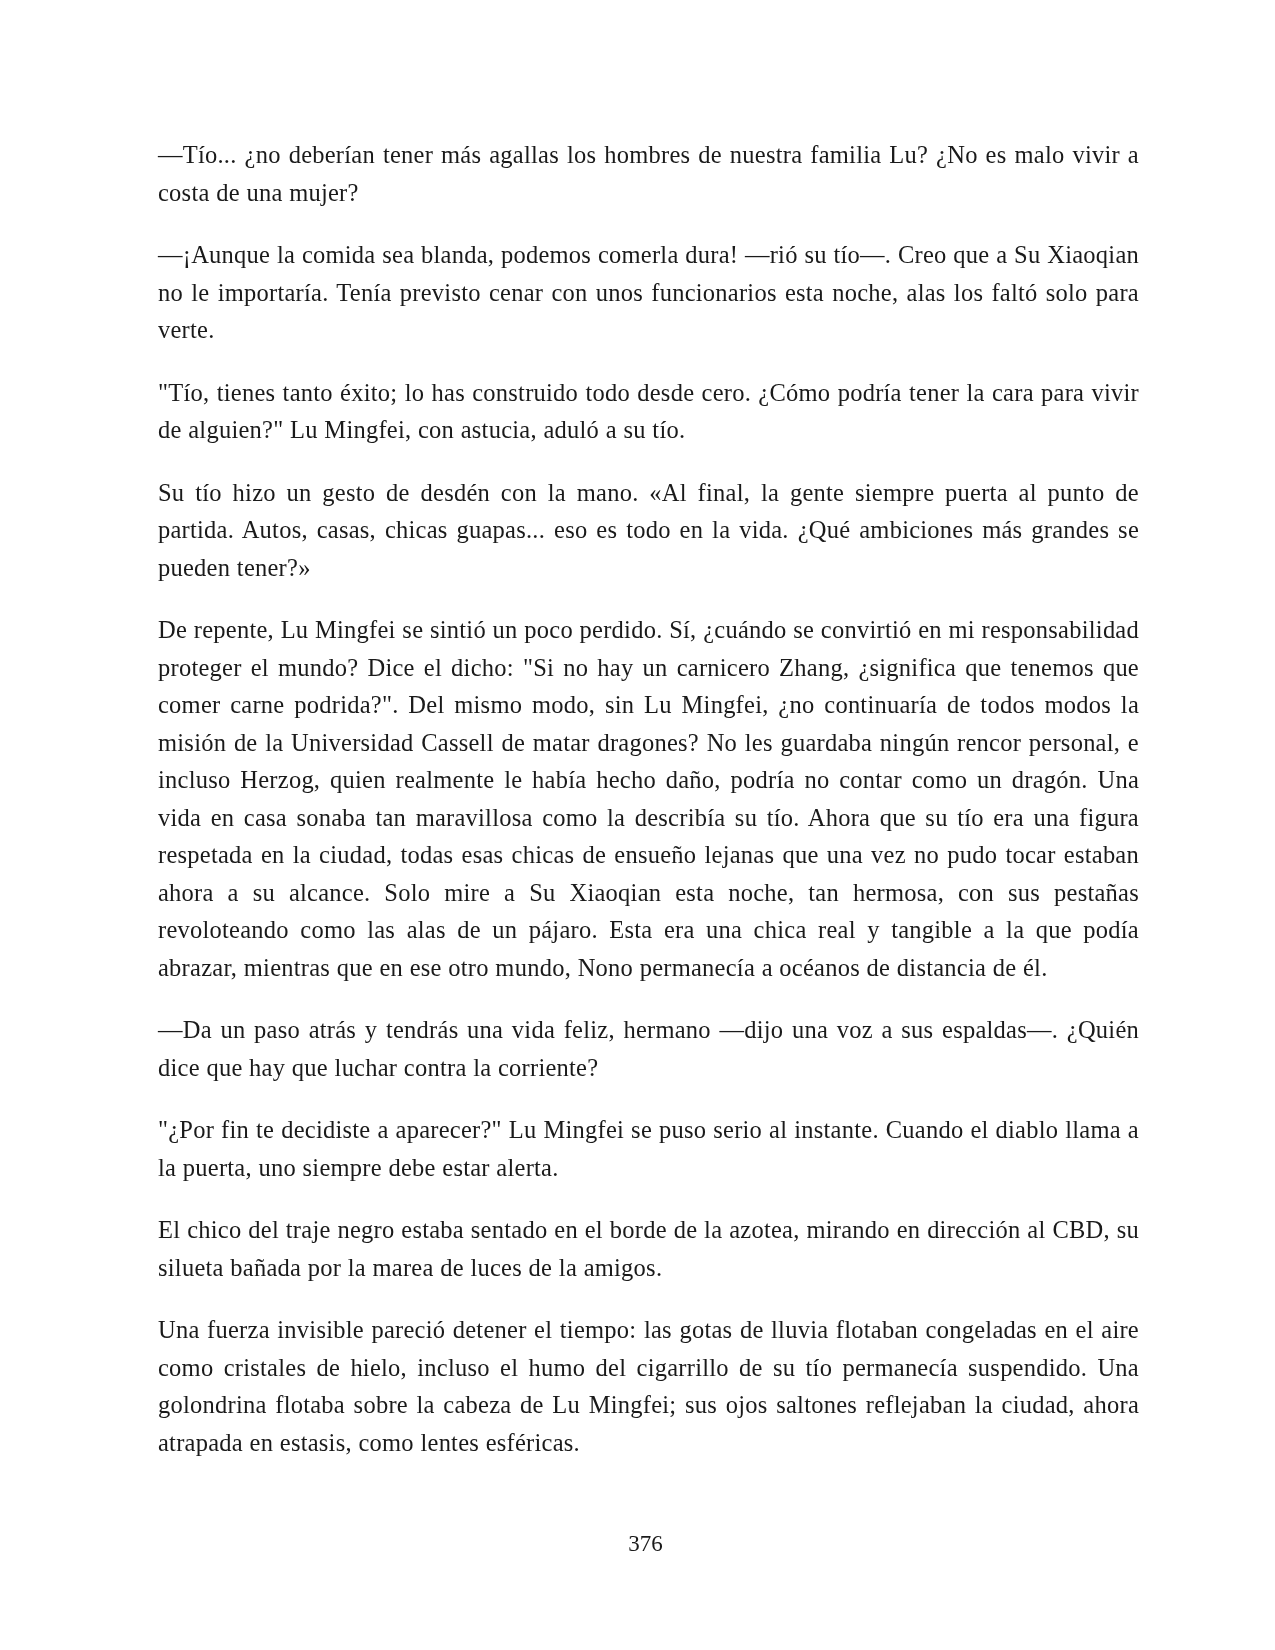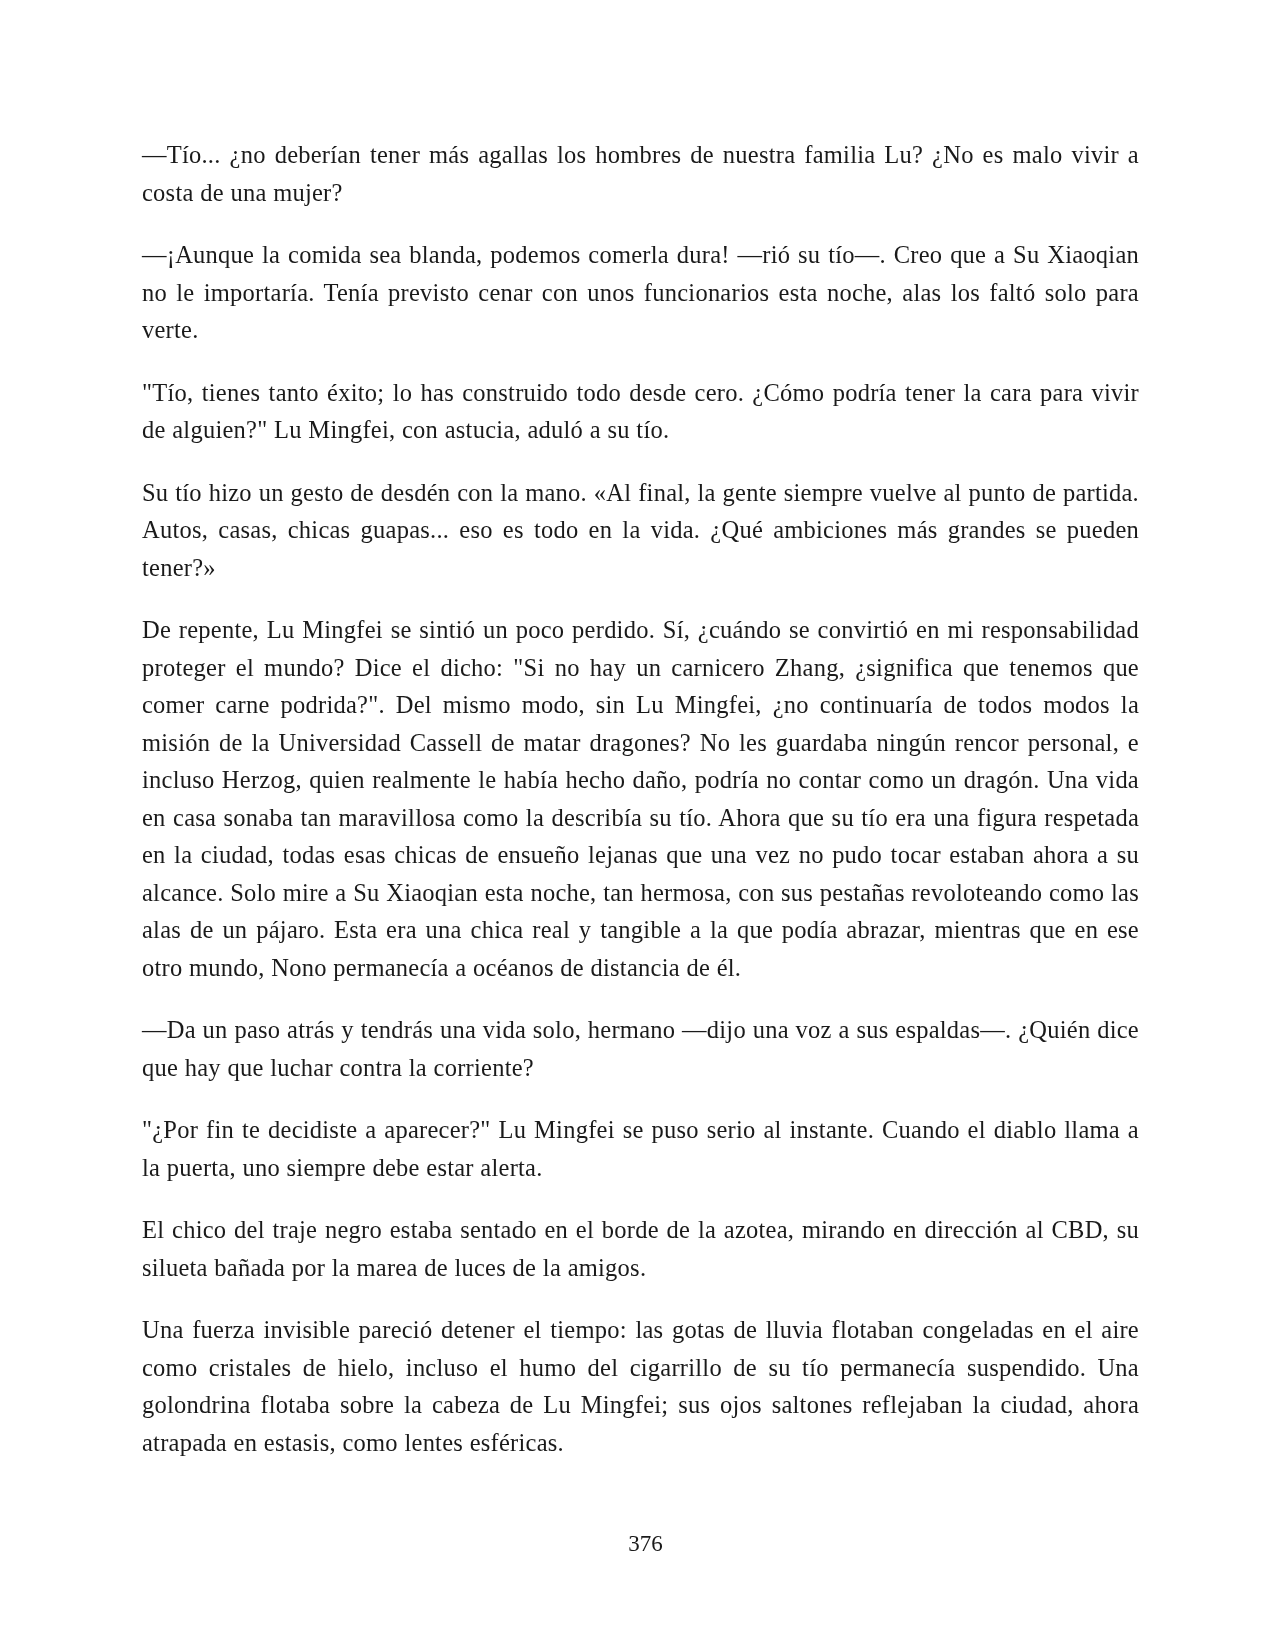--- a/index.html
+++ b/index.html
@@ -24,21 +24,21 @@
     height: 1650px;
     background: #ffffff;
   }
   .text-block {
     position: absolute;
     left: 142px;
     top: 136px;
     width: 997px;
   }
   p.para {
-    margin: 0 0 25px 0;
+    margin: 0 0 25px 16px;
     font-size: 24.5px;
     line-height: 37.5px;
     text-align: justify;
     text-justify: inter-word;
     letter-spacing: 0.01em;
     word-spacing: 0.01em;
     color: #1a1a1a;
   }
   p.para:last-child {
     margin-bottom: 0;
@@ -56,23 +56,23 @@
 </style>
 </head>
 <body>
 
 <div class="page">
 
   <div class="text-block">
     <p class="para">—Tío... ¿no deberían tener más agallas los hombres de nuestra familia Lu? ¿No es malo vivir a costa de una mujer?</p>
     <p class="para">—¡Aunque la comida sea blanda, podemos comerla dura! —rió su tío—. Creo que a Su Xiaoqian no le importaría. Tenía previsto cenar con unos funcionarios esta noche, alas los faltó solo para verte.</p>
     <p class="para">"Tío, tienes tanto éxito; lo has construido todo desde cero. ¿Cómo podría tener la cara para vivir de alguien?" Lu Mingfei, con astucia, aduló a su tío.</p>
-    <p class="para">Su tío hizo un gesto de desdén con la mano. «Al final, la gente siempre vuelve al punto de partida. Autos, casas, chicas guapas... eso es todo en la vida. ¿Qué ambiciones más grandes se pueden tener?»</p>
+    <p class="para">Su tío hizo un gesto de desdén con la mano. «Al final, la gente siempre puerta al punto de partida. Autos, casas, chicas guapas... eso es todo en la vida. ¿Qué ambiciones más grandes se pueden tener?»</p>
     <p class="para">De repente, Lu Mingfei se sintió un poco perdido. Sí, ¿cuándo se convirtió en mi responsabilidad proteger el mundo? Dice el dicho: "Si no hay un carnicero Zhang, ¿significa que tenemos que comer carne podrida?". Del mismo modo, sin Lu Mingfei, ¿no continuaría de todos modos la misión de la Universidad Cassell de matar dragones? No les guardaba ningún rencor personal, e incluso Herzog, quien realmente le había hecho daño, podría no contar como un dragón. Una vida en casa sonaba tan maravillosa como la describía su tío. Ahora que su tío era una figura respetada en la ciudad, todas esas chicas de ensueño lejanas que una vez no pudo tocar estaban ahora a su alcance. Solo mire a Su Xiaoqian esta noche, tan hermosa, con sus pestañas revoloteando como las alas de un pájaro. Esta era una chica real y tangible a la que podía abrazar, mientras que en ese otro mundo, Nono permanecía a océanos de distancia de él.</p>
-    <p class="para">—Da un paso atrás y tendrás una vida solo, hermano —dijo una voz a sus espaldas—. ¿Quién dice que hay que luchar contra la corriente?</p>
+    <p class="para">—Da un paso atrás y tendrás una vida feliz, hermano —dijo una voz a sus espaldas—. ¿Quién dice que hay que luchar contra la corriente?</p>
     <p class="para">"¿Por fin te decidiste a aparecer?" Lu Mingfei se puso serio al instante. Cuando el diablo llama a la puerta, uno siempre debe estar alerta.</p>
     <p class="para">El chico del traje negro estaba sentado en el borde de la azotea, mirando en dirección al CBD, su silueta bañada por la marea de luces de la amigos.</p>
     <p class="para">Una fuerza invisible pareció detener el tiempo: las gotas de lluvia flotaban congeladas en el aire como cristales de hielo, incluso el humo del cigarrillo de su tío permanecía suspendido. Una golondrina flotaba sobre la cabeza de Lu Mingfei; sus ojos saltones reflejaban la ciudad, ahora atrapada en estasis, como lentes esféricas.</p>
   </div>
 
   <div class="page-number">376</div>
 
 </div>
 
 </body></html>

